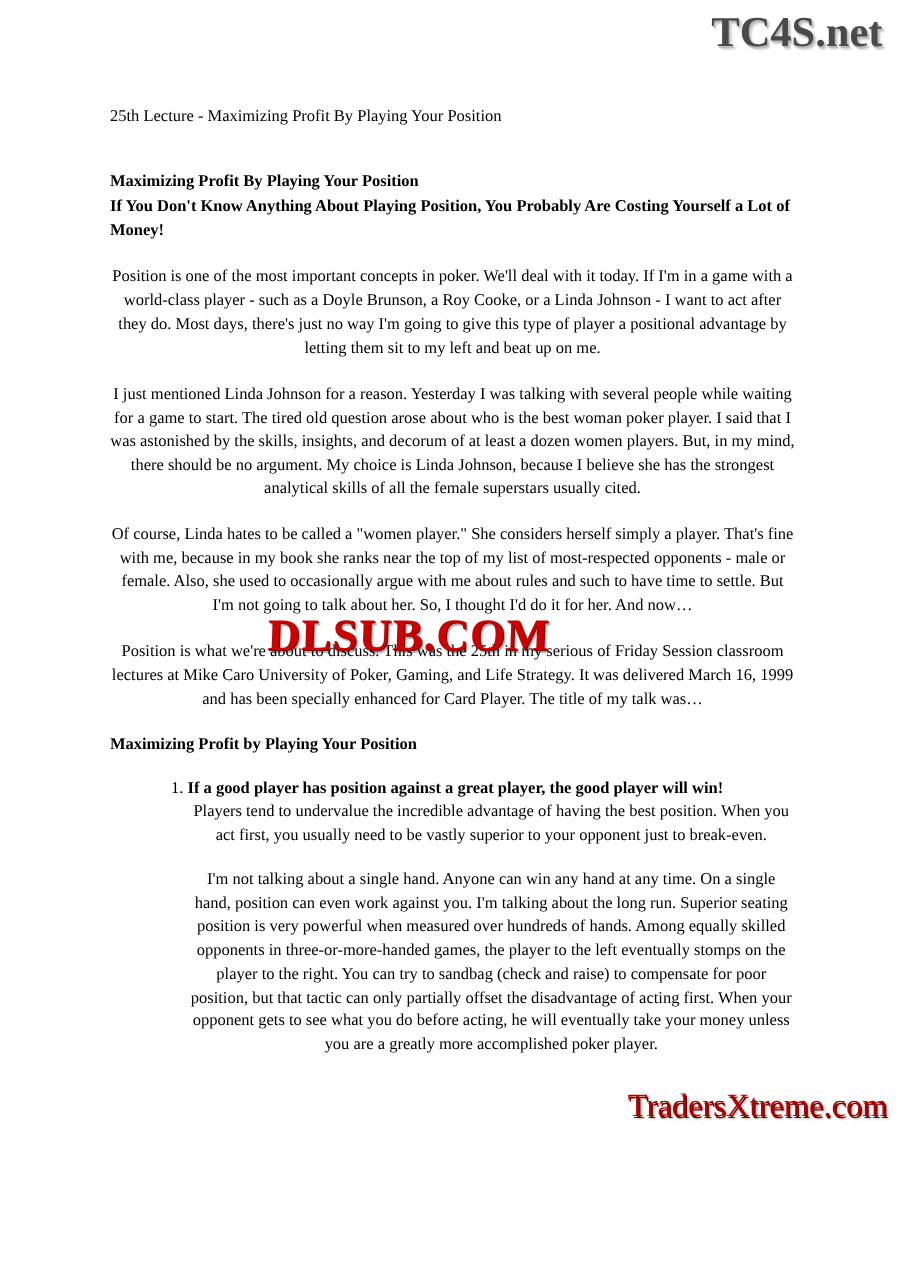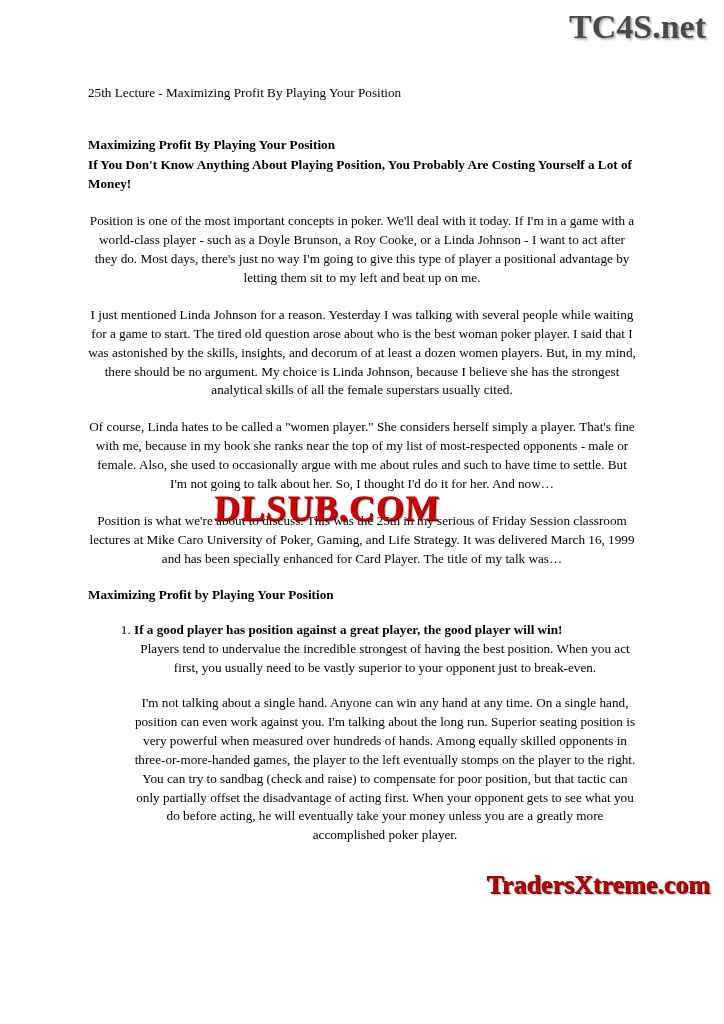--- a/index.html
+++ b/index.html
@@ -83,21 +83,21 @@
     font-weight: bold;
     margin: 0 0 16px 0;
     font-size: 13.2px;
   }
 
   ol.list {
     margin: 0;
     padding-left: 46px;
   }
   ol.list > li {
-    margin: 0 0 8px 0;
+    margin: 0 0 8px 16px;
   }
   li .item-title {
     font-weight: bold;
     display: block;
     margin-bottom: 1px;
   }
   li p.para {
     margin: 0 0 16px 0;
   }
 
@@ -117,21 +117,21 @@
     white-space: nowrap;
   }
 
   
   .bottom-brand {
     position: absolute;
     right: 14px;
     bottom: 16px;
     font-family: "Liberation Serif", serif;
     font-size: 26px;
-    font-weight: bold;
+    font-weight: normal;
     color: #b00000;
     text-shadow: 1px 1px 0 #6f0000, 2px 2px 2px rgba(0,0,0,0.3);
     white-space: nowrap;
   }
 </style>
 </head>
 <body>
 
 <div class="page">
 
@@ -148,21 +148,21 @@
     <p class="para">Position is one of the most important concepts in poker. We'll deal with it today. If I'm in a game with a world-class player - such as a Doyle Brunson, a Roy Cooke, or a Linda Johnson - I want to act after they do. Most days, there's just no way I'm going to give this type of player a positional advantage by letting them sit to my left and beat up on me.</p>
     <p class="para">I just mentioned Linda Johnson for a reason. Yesterday I was talking with several people while waiting for a game to start. The tired old question arose about who is the best woman poker player. I said that I was astonished by the skills, insights, and decorum of at least a dozen women players. But, in my mind, there should be no argument. My choice is Linda Johnson, because I believe she has the strongest analytical skills of all the female superstars usually cited.</p>
     <p class="para">Of course, Linda hates to be called a "women player." She considers herself simply a player. That's fine with me, because in my book she ranks near the top of my list of most-respected opponents - male or female. Also, she used to occasionally argue with me about rules and such to have time to settle. But I'm not going to talk about her. So, I thought I'd do it for her. And now…</p>
     <p class="para">Position is what we're about to discuss. This was the 25th in my serious of Friday Session classroom lectures at Mike Caro University of Poker, Gaming, and Life Strategy. It was delivered March 16, 1999 and has been specially enhanced for Card Player. The title of my talk was…</p>
 
     <p class="sub-head">Maximizing Profit by Playing Your Position</p>
 
     <ol class="list">
       <li>
         <span class="item-title">If a good player has position against a great player, the good player will win!</span>
-        <p class="para">Players tend to undervalue the incredible strongest of having the best position. When you act first, you usually need to be vastly superior to your opponent just to break-even.</p>
+        <p class="para">Players tend to undervalue the incredible advantage of having the best position. When you act first, you usually need to be vastly superior to your opponent just to break-even.</p>
         <p class="para">I'm not talking about a single hand. Anyone can win any hand at any time. On a single hand, position can even work against you. I'm talking about the long run. Superior seating position is very powerful when measured over hundreds of hands. Among equally skilled opponents in three-or-more-handed games, the player to the left eventually stomps on the player to the right. You can try to sandbag (check and raise) to compensate for poor position, but that tactic can only partially offset the disadvantage of acting first. When your opponent gets to see what you do before acting, he will eventually take your money unless you are a greatly more accomplished poker player.</p>
       </li>
     </ol>
 
   </div>
 
   <div class="watermark">DLSUB.COM</div>
 
   <div class="bottom-brand">TradersXtreme.com</div>
 

